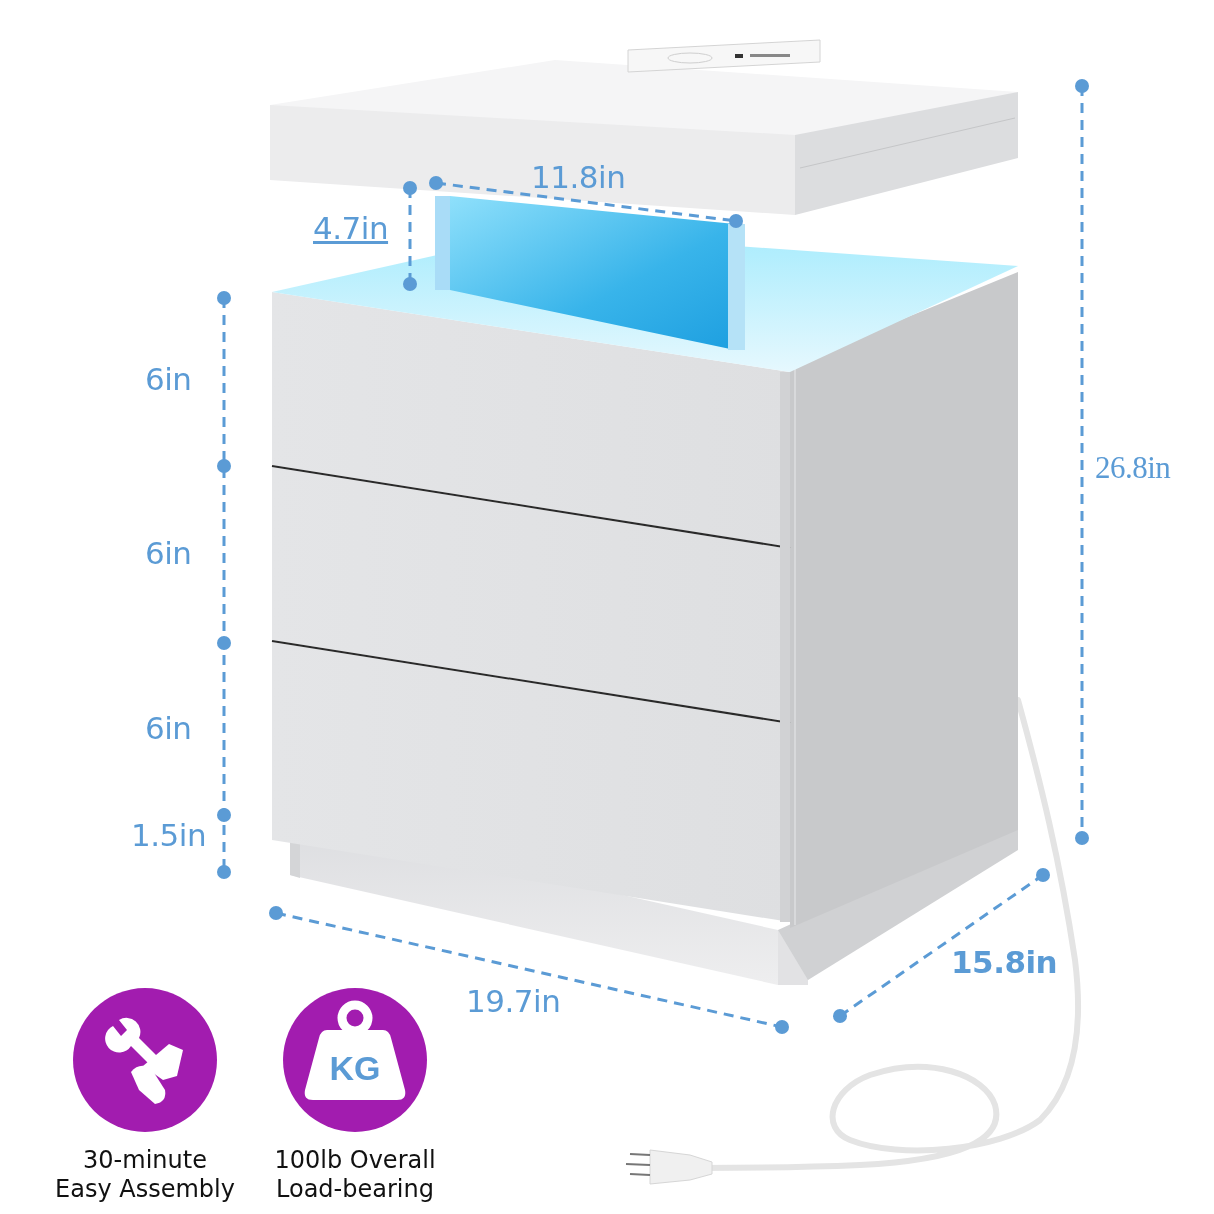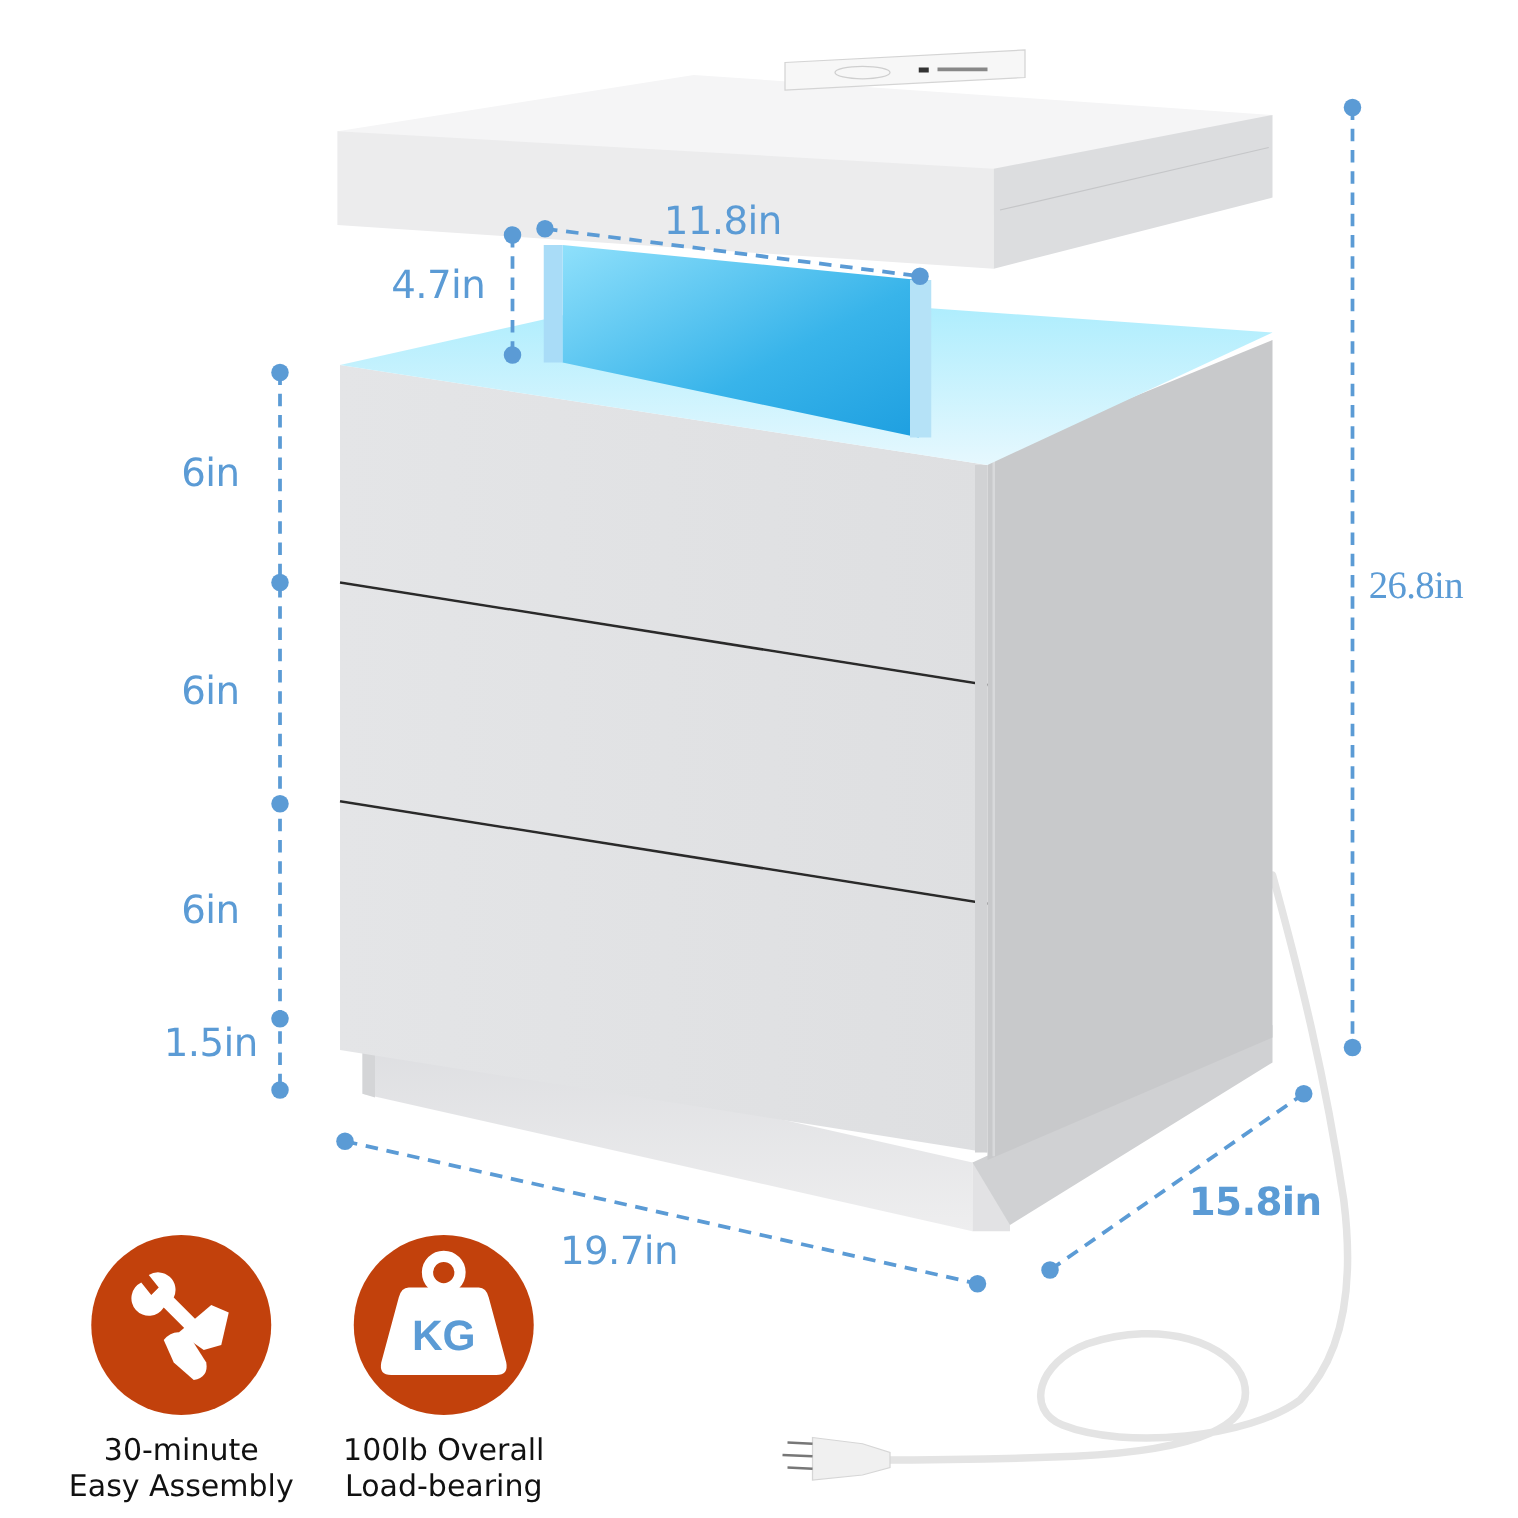--- a/index.html
+++ b/index.html
@@ -2,21 +2,21 @@
 <html><head>
 <meta charset="utf-8">
 <style>
   html, body { margin: 0; padding: 0; background: #ffffff; }
   body { width: 1214px; height: 1214px; position: relative; overflow: hidden;
          font-family: "DejaVu Sans", "Liberation Sans", sans-serif; }
   #stage { position: absolute; left: 0; top: 0; width: 1214px; height: 886px; }
   .dim-label { position: absolute; color: #5b9bd5; font-size: 31px; font-weight: 400;
                line-height: 1; white-space: nowrap; letter-spacing: -0.5px; }
   .feature { position: absolute; width: 190px; text-align: center; }
-  .feature .circle { width: 144px; height: 144px; border-radius: 50%; background: #c2410c;
+  .feature .circle { width: 144px; height: 144px; border-radius: 50%; background: #a21caf;
                      margin: 0 auto; position: relative; }
   .feature .caption { margin-top: 14px; font-size: 24px; color: #111111; line-height: 1.2; }
   .feature .caption div { white-space: nowrap; }
 </style>
 </head>
 <body>
 
 <div id="stage">
   <svg width="1214" height="1214" viewBox="0 0 1214 1214" style="position:absolute;left:0;top:0;">
     <defs>
@@ -109,27 +109,27 @@
       <circle cx="1082" cy="86" r="7"></circle>
         <circle cx="1082" cy="838" r="7"></circle>
       <circle cx="276" cy="913" r="7"></circle>
         <circle cx="782" cy="1027" r="7"></circle>
       <circle cx="840" cy="1016" r="7"></circle>
         <circle cx="1043" cy="875" r="7"></circle>
     </g>
   </svg>
 
   <div class="dim-label" style="left:531px;top:162px;">11.8in</div>
-  <div class="dim-label" style="left:313px;top:213px;">4.7in</div>
+  <div class="dim-label" style="left:313px;top:213px;text-decoration:underline;">4.7in</div>
   <div class="dim-label" style="left:145px;top:364px;">6in</div>
   <div class="dim-label" style="left:145px;top:538px;">6in</div>
   <div class="dim-label" style="left:145px;top:713px;">6in</div>
   <div class="dim-label" style="left:131px;top:820px;">1.5in</div>
   <div class="dim-label" style="left:1095px;top:452px;font-family:Liberation Serif, serif;">26.8in</div>
-  <div class="dim-label" style="left:448px;top:986px;">19.7in</div>
+  <div class="dim-label" style="left:466px;top:986px;">19.7in</div>
   <div class="dim-label" style="left:951px;top:947px;font-weight:bold;">15.8in</div>
 
   <div class="feature" style="left:50px;top:988px;">
     <div class="circle">
       <svg width="144" height="144" viewBox="0 0 144 144">
         <path d="M40,38 a14,14 0 1,0 18,20 l28,28 8,-8 -28,-28 a14,14 0 0,0 -20,-18 l8,10 -6,6 z" fill="#ffffff"></path>
         <path d="M70,78 l26,-22 14,6 -6,26 -14,4 z" fill="#ffffff"></path>
         <path d="M58,84 q8,-10 20,-4 l14,22 q2,12 -10,14 l-16,-14 z" fill="#ffffff"></path>
       </svg>
     </div>

